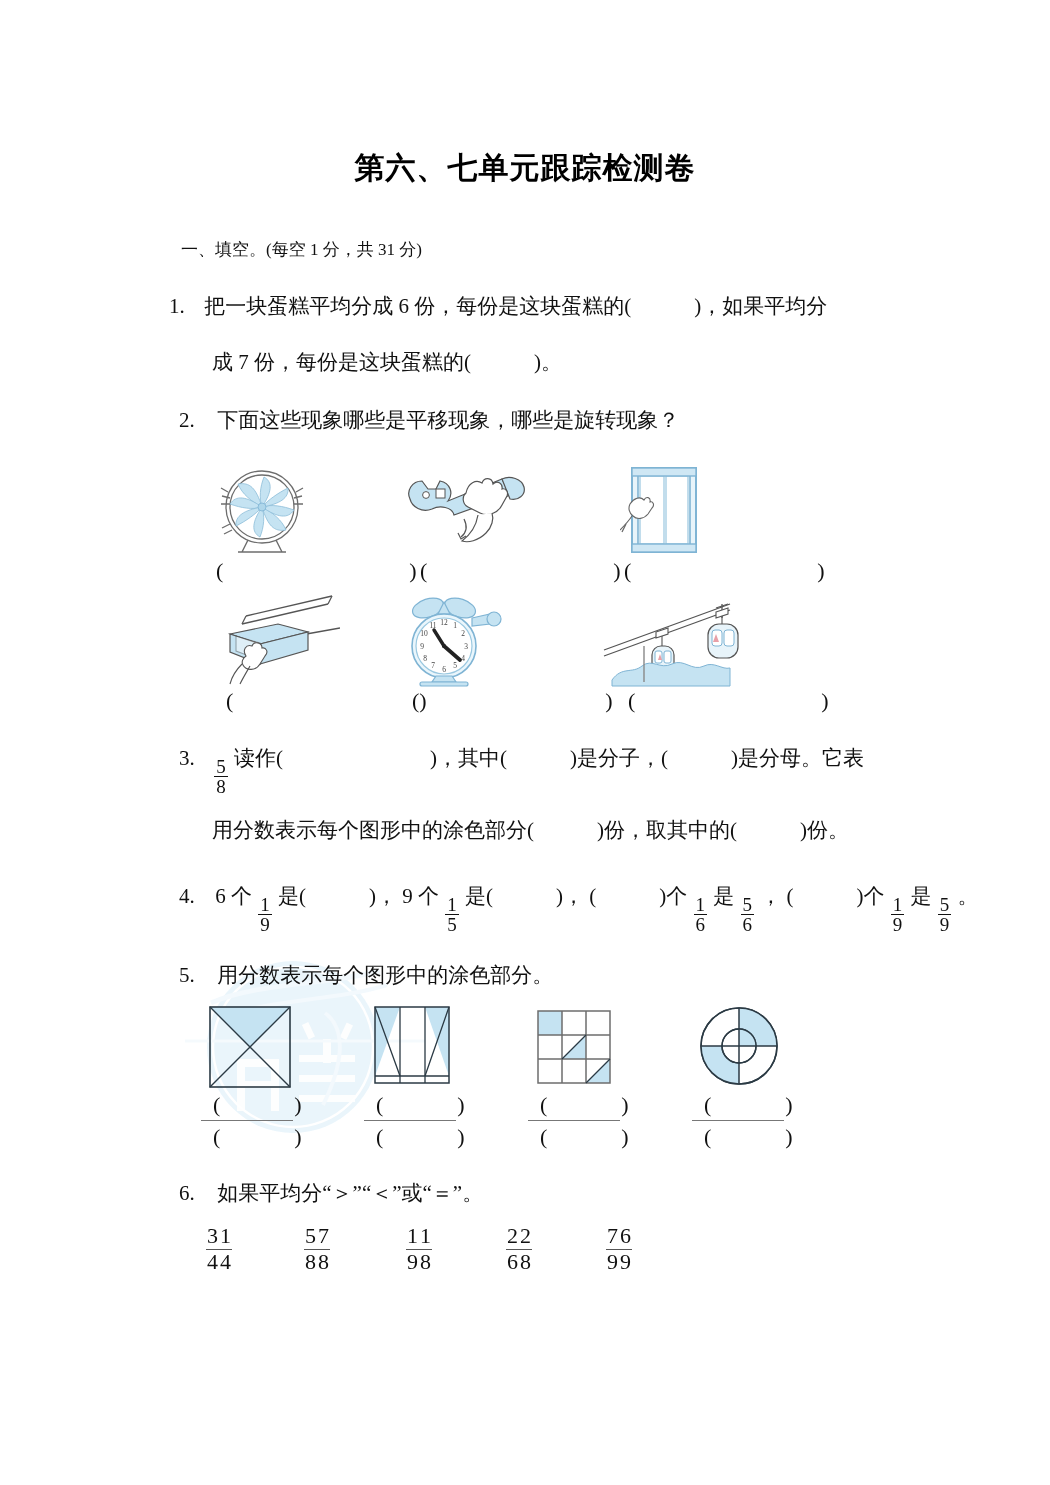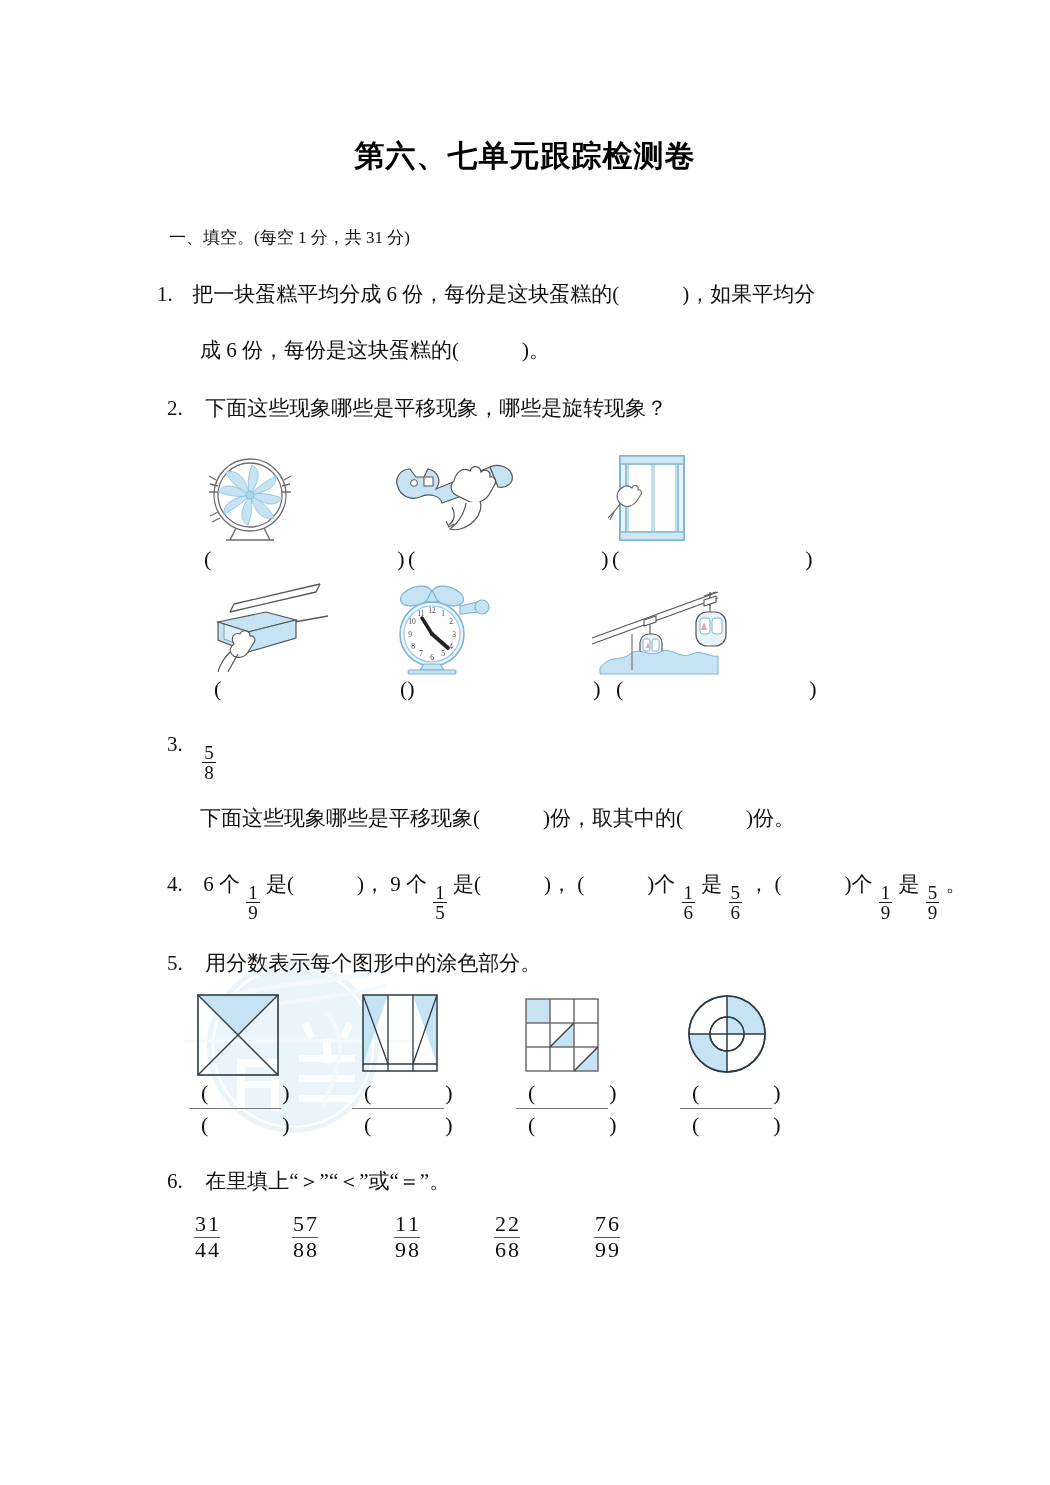--- a/index.html
+++ b/index.html
@@ -11,21 +11,21 @@
     width: 1050px;
     height: 1485px;
     position: relative;
     font-family: "Liberation Serif", "DejaVu Serif", serif;
     color: #111111;
     overflow: hidden;
   }
   .page {
     position: absolute;
     inset: 0;
-    padding: 4px;
+    padding: 16px;
   }
 
   
   .watermark {
     position: absolute;
     left: 175px;
     top: 955px;
     width: 290px;
     height: 185px;
     opacity: 0.55;
@@ -165,21 +165,21 @@
 
     <div class="doc-title">第六、七单元跟踪检测卷</div>
 
     <div class="sec-head" style="top:222px;">一、填空。(每空 1 分，共 31 分)</div>
 
     <div class="q-line" style="left:153px; top:276px;">
       <span class="q-num">1.</span>
       <span style="display:inline-block;width:9px;"></span>
       <span>把一块蛋糕平均分成 6 份，每份是这块蛋糕的(　　　)，如果平均分</span>
     </div>
-    <div class="q-line" style="left:196px; top:332px;">成 6 份，每份是这块蛋糕的(　　　)。</div>
+    <div class="q-line" style="left:196px; top:332px;">成 7 份，每份是这块蛋糕的(　　　)。</div>
 
     <div class="q-line" style="left:163px; top:390px;text-align:right;">
       <span class="q-num">2.</span>
       <span style="display:inline-block;width:12px;"></span>
       <span>下面这些现象哪些是平移现象，哪些是旋转现象？</span>
     </div>
 
     <div class="pic" style="left:192px; top:446px;">
       <svg width="108" height="96" viewBox="0 0 108 96">
         <g stroke="#6d6d6d" stroke-width="1.3" fill="none">
@@ -344,22 +344,23 @@
     </div>
     <div class="paren-pair" style="left:612px; top:670px;">(　　　)</div>
 
     <div class="q-line" style="left:163px; top:728px;">
       <span class="q-num">3.</span>
       <span style="display:inline-block;width:8px;"></span>
       <span class="frac">
         <span class="num">5</span>
         <span class="den">8</span>
       </span>
-    </div>
-    <div class="q-line" style="left:196px; top:800px;">下面这些现象哪些是平移现象(　　　)份，取其中的(　　　)份。</div>
+      <span>读作(　　　　　　　)，其中(　　　)是分子，(　　　)是分母。它表</span>
+    </div>
+    <div class="q-line" style="left:196px; top:800px;">用分数表示每个图形中的涂色部分(　　　)份，取其中的(　　　)份。</div>
 
     <div class="q-line" style="left:163px; top:866px;">
       <span class="q-num">4.</span>
       <span style="display:inline-block;width:10px;"></span>
 
       <span>6 个</span>
       <span class="frac">
         <span class="num">1</span>
         <span class="den">9</span>
       </span>
@@ -463,21 +464,21 @@
       </svg>
     </div>
     <div class="ansfrac" style="left:676px; top:1075px;">
       <span class="top">(　)</span>
       <span class="bot">(　)</span>
     </div>
 
     <div class="q-line" style="left:163px; top:1163px;">
       <span class="q-num">6.</span>
       <span style="display:inline-block;width:12px;"></span>
-      <span>在里填上“＞”“＜”或“＝”。</span>
+      <span>如果平均分“＞”“＜”或“＝”。</span>
     </div>
 
     <div class="q6row">
       <div class="q6item" style="left:0px;">
         <span class="q6frac">
           <span class="n">3</span>
           <span class="d">4</span>
         </span>
         <span class="q6gap"></span>
         <span class="q6frac">

